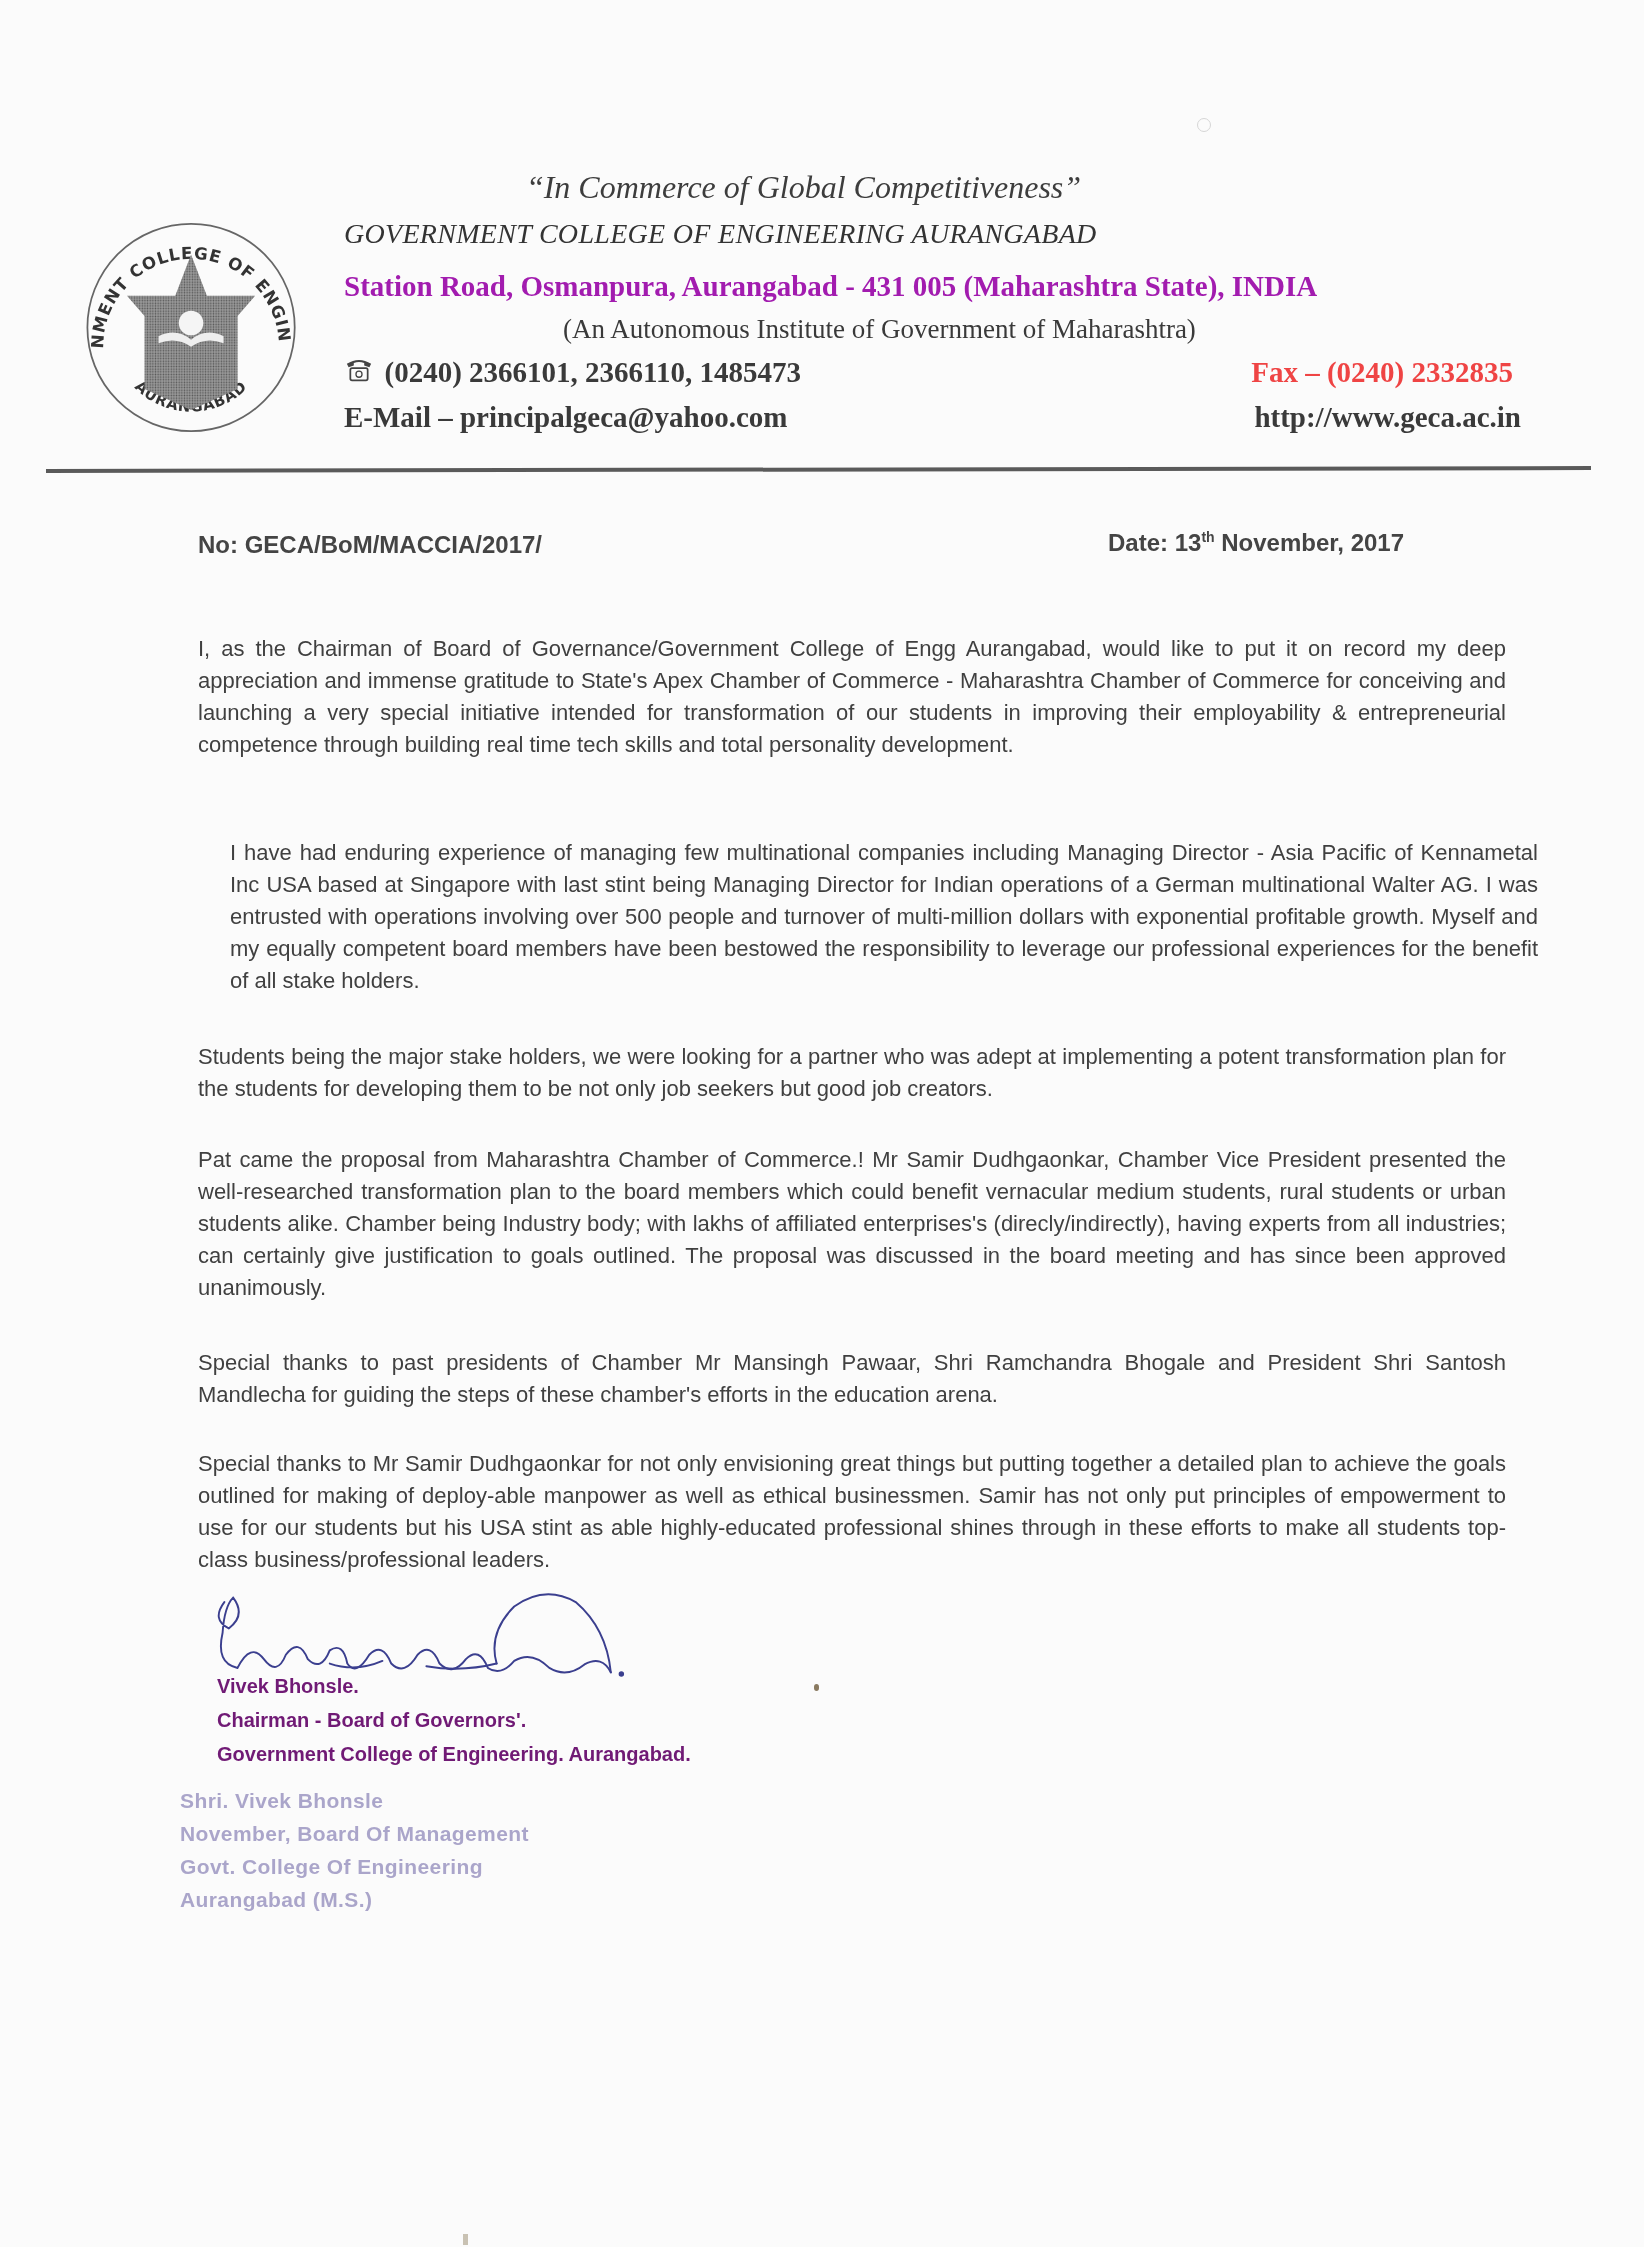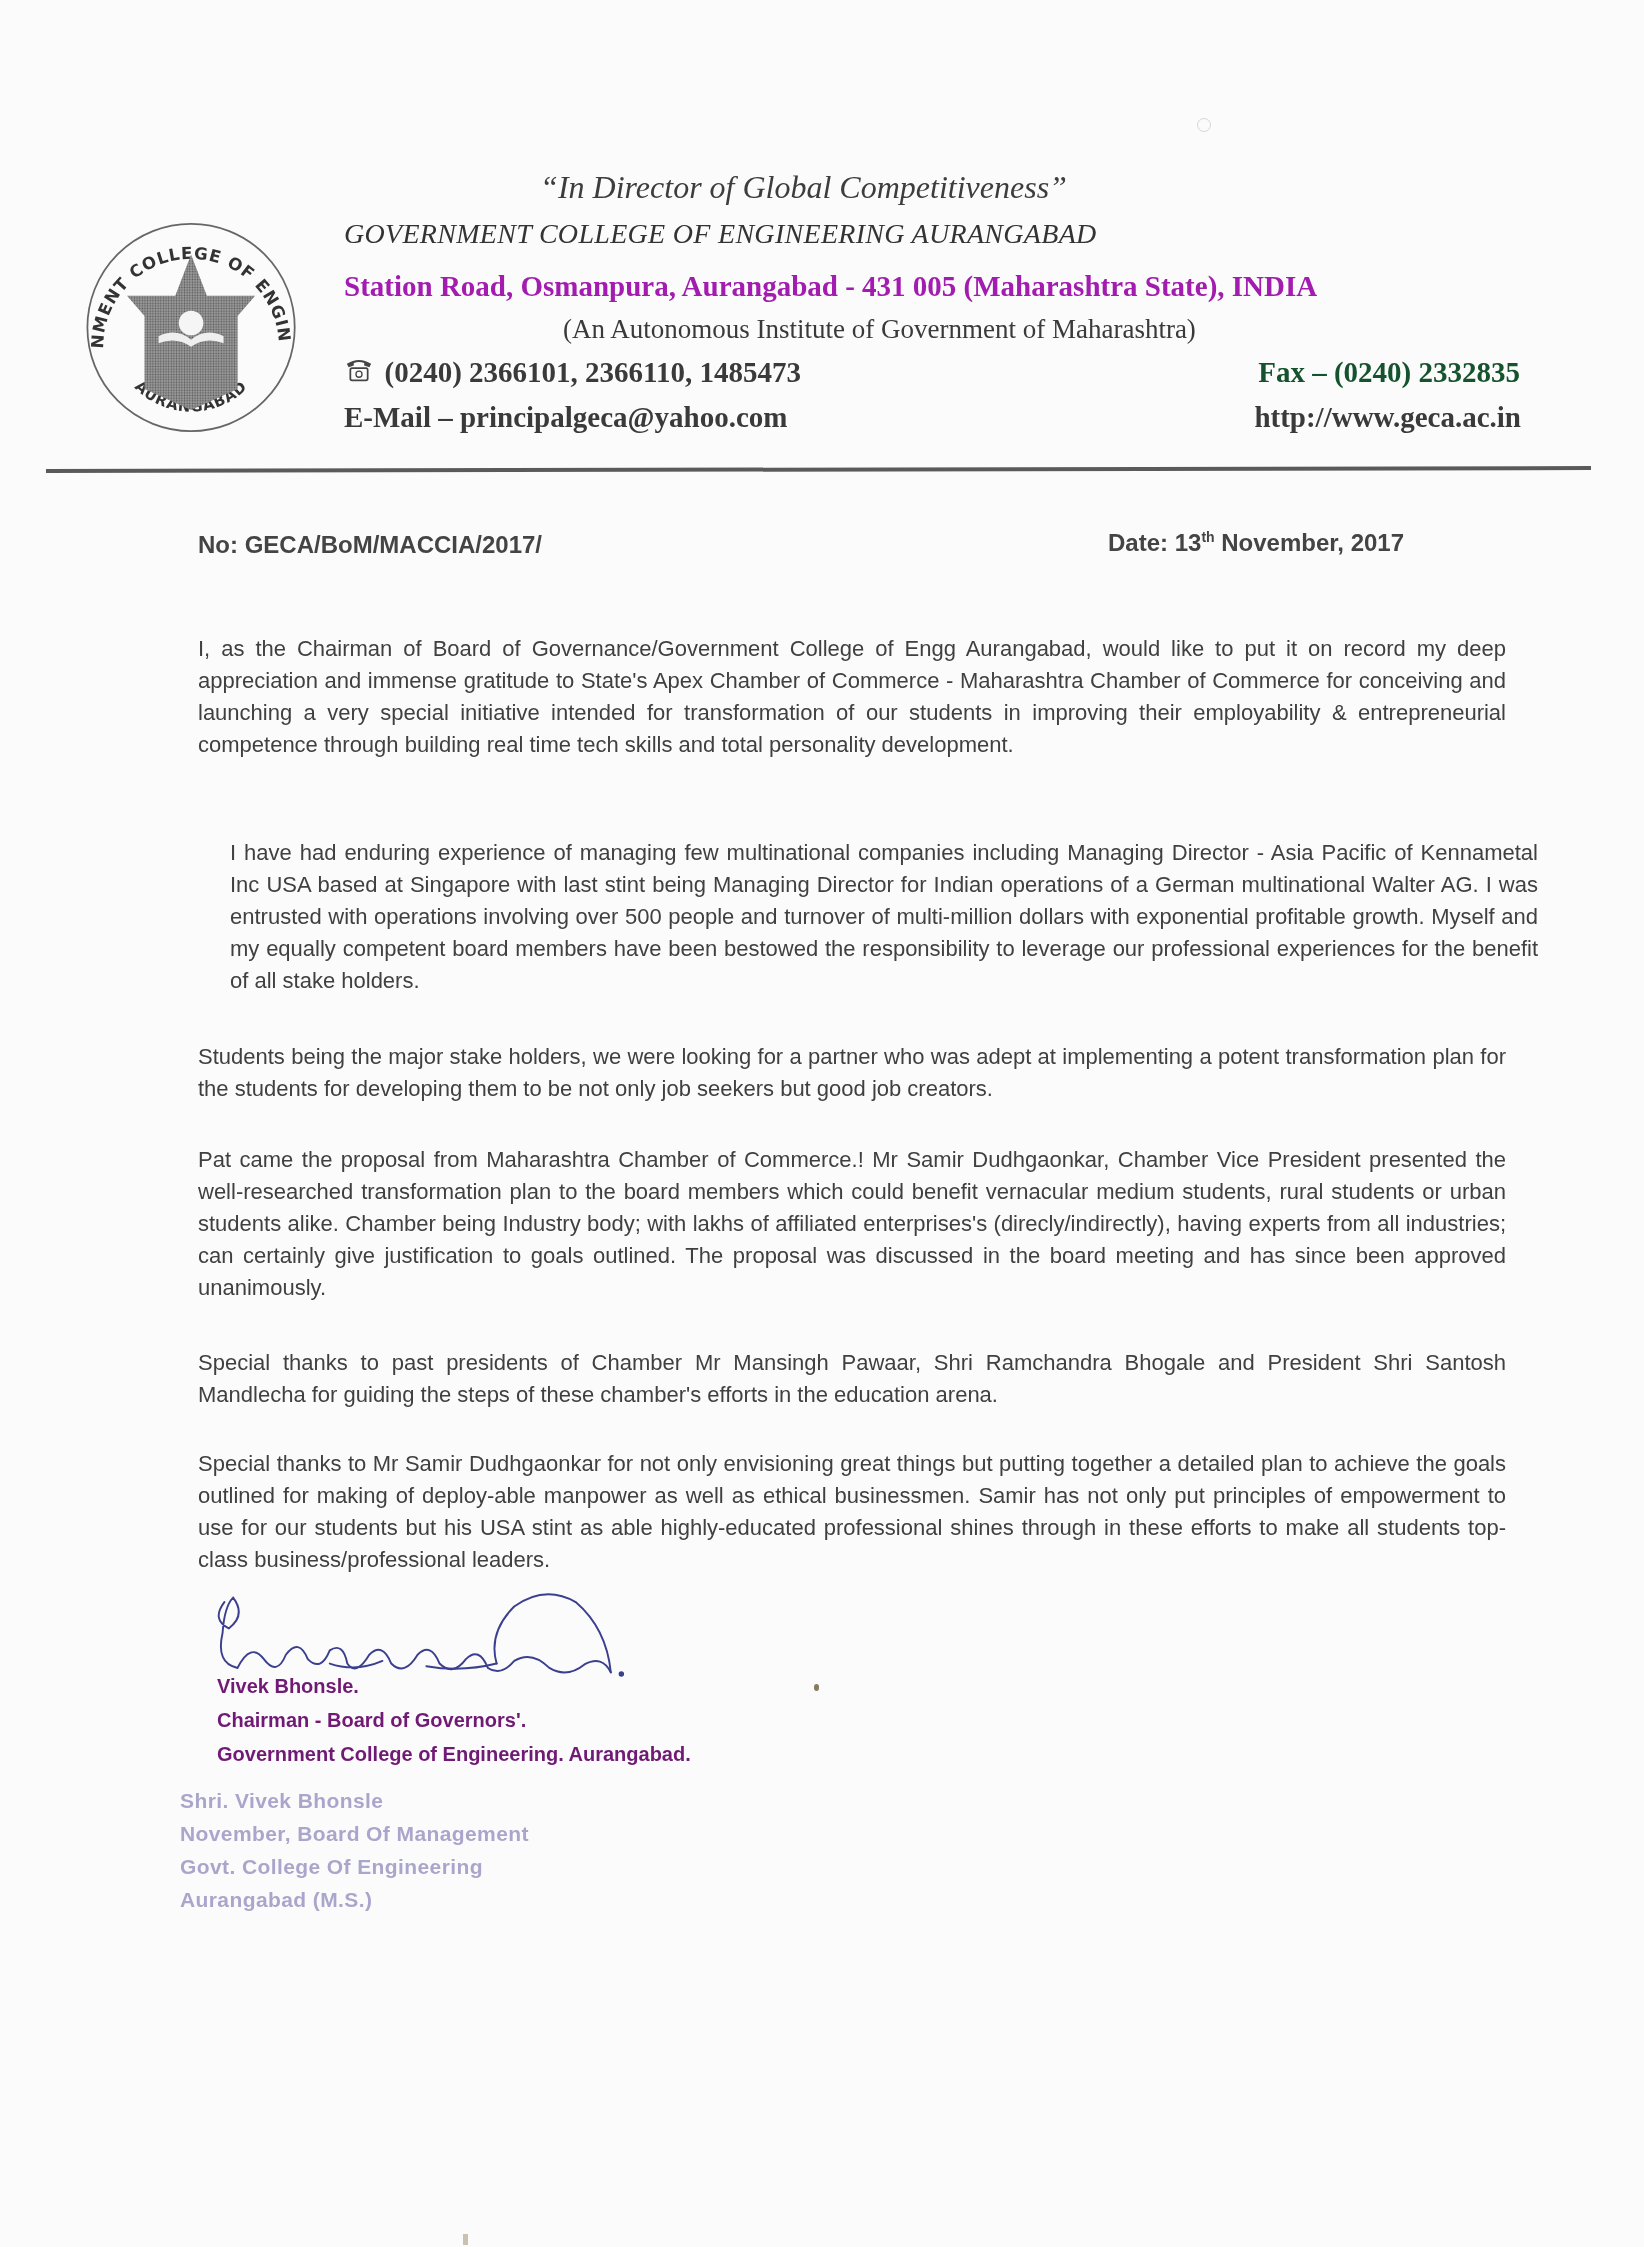--- a/index.html
+++ b/index.html
@@ -32,22 +32,22 @@
     left:563px; top:314px;
     font-family:"Liberation Serif", serif; font-size:27px; color:#3a3a3a;
   }
   .phone {
     left:344px; top:356px;
     font-family:"Liberation Serif", serif; font-weight:bold; font-size:29px; color:#3a3a3a;
     display:flex; align-items:center; gap:10.5px;
   }
   .phone-icon { width:30px; height:26px; }
   .fax {
-    right:124px; top:356px;
-    font-family:"Liberation Serif", serif; font-weight:bold; font-size:29px; color:#14532d;
+    right:131px; top:356px;
+    font-family:"Liberation Serif", serif; font-weight:bold; font-size:29px; color:#ef4444;
   }
   .email {
     left:344px; top:401px;
     font-family:"Liberation Serif", serif; font-weight:bold; font-size:29px; color:#3a3a3a;
   }
   .website {
     right:123px; top:401px;
     font-family:"Liberation Serif", serif; font-weight:bold; font-size:29px; color:#3a3a3a;
   }
   .divider {
@@ -112,21 +112,21 @@
     </text>
     <text font-family="DejaVu Sans, sans-serif" font-weight="bold" font-size="17" fill="#333" letter-spacing="1">
       <textPath href="#arcBot" startOffset="50%" text-anchor="middle">AURANGABAD</textPath>
     </text>
     <polygon points="132,45 150,92 205,92 185,115 185,198 132,222 79,198 79,115 59,92 114,92" fill="url(#dots)"></polygon>
     <circle cx="132" cy="123" r="14" fill="#f5f5f5"></circle>
     <path d="M 95 138 Q 115 128 132 142 Q 149 128 169 138 L 169 146 Q 149 138 132 150 Q 115 138 95 146 Z" fill="#efefef"></path>
   </svg>
 </div>
 
-<div class="abs tagline">“In Director of Global Competitiveness”</div>
+<div class="abs tagline">“In Commerce of Global Competitiveness”</div>
 <div class="abs inst-name">GOVERNMENT COLLEGE OF ENGINEERING AURANGABAD</div>
 <div class="abs address">Station Road, Osmanpura, Aurangabad - 431 005 (Maharashtra State), INDIA</div>
 <div class="abs autonomous">(An Autonomous Institute of Government of Maharashtra)</div>
 
 <div class="abs phone">
   <span>
     <svg class="phone-icon" viewBox="0 0 34 30">
       <path d="M3 9 Q17 0 31 9 L29 13 L23 11 L23 8 Q17 6 11 8 L11 11 L5 13 Z" fill="#444"></path>
       <rect x="7" y="14" width="20" height="14" rx="2" fill="none" stroke="#444" stroke-width="2"></rect>
       <circle cx="17" cy="21" r="3.5" fill="none" stroke="#444" stroke-width="1.5"></circle>

